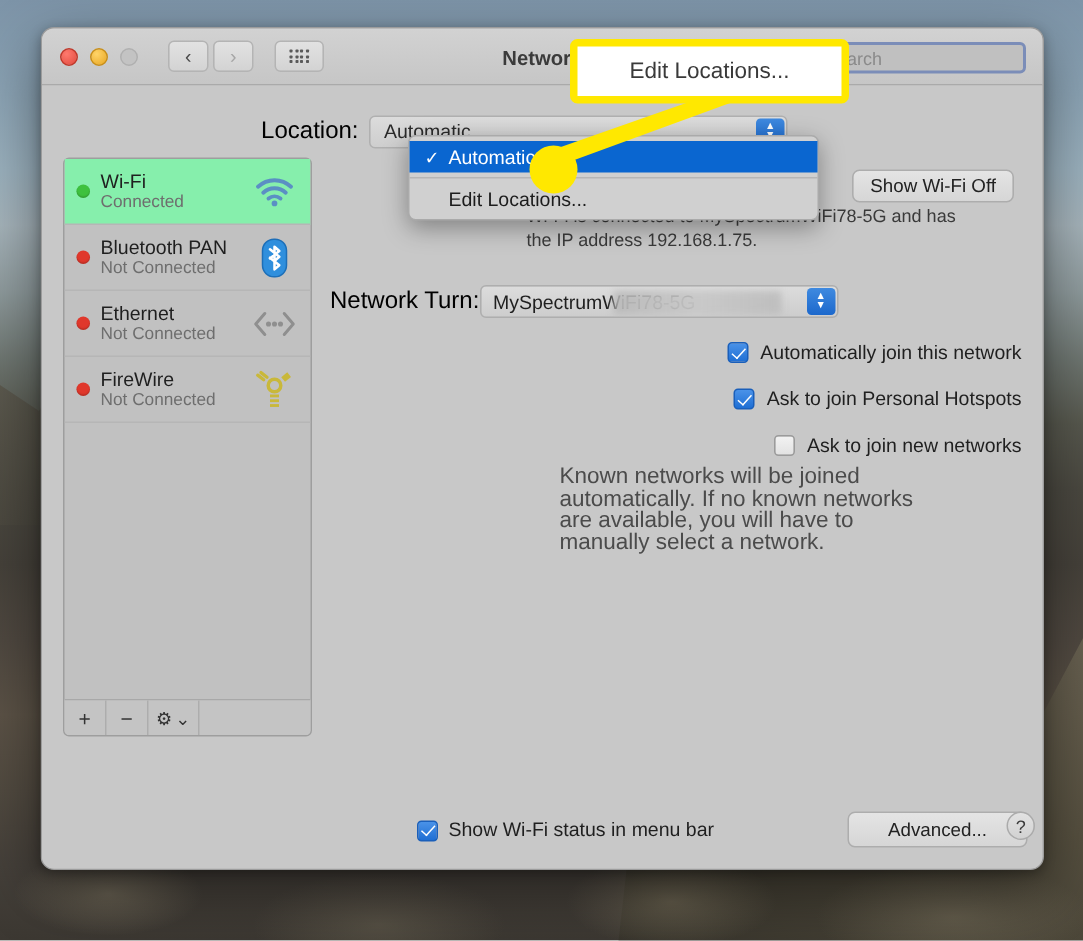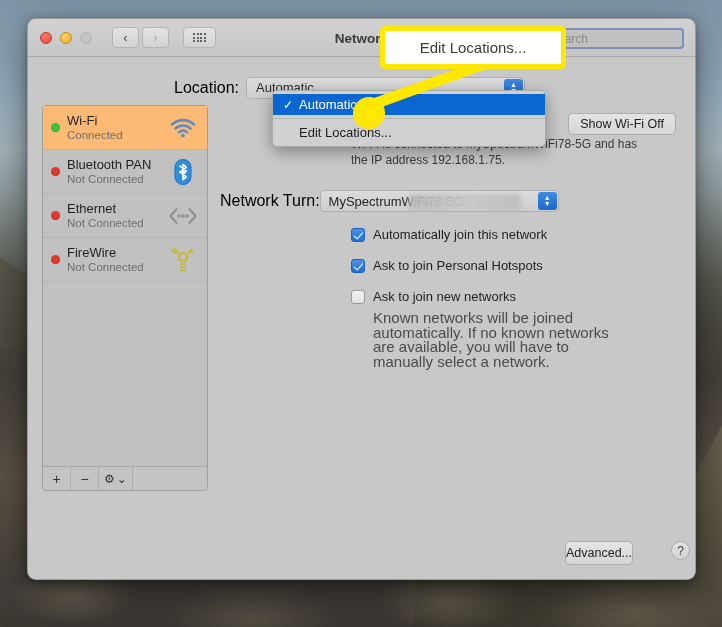--- a/index.html
+++ b/index.html
@@ -175,21 +175,21 @@
     display: flex; flex-direction: column;
   }
   .svc-list { flex: 1; overflow: hidden; }
   .svc {
     display: flex; align-items: center;
     height: 44px;
     padding: 0 9px 0 8px;
     gap: 7px;
     border-bottom: 1px solid #b6b6b6;
   }
-  .svc.selected { background: #fdba74; }
+  .svc.selected { background: #86efac; }
   .svc .dot { width: 9px; height: 9px; border-radius: 50%; flex: none; }
   .svc .dot.green { background: #3ec13e; box-shadow: inset 0 -1px 1px rgba(0,0,0,.18); }
   .svc .dot.red   { background: #e0382c; box-shadow: inset 0 -1px 1px rgba(0,0,0,.18); }
   .svc .txt { flex: 1; min-width: 0; }
   .svc .nm  { font-size: 13px; color: #1f1f1f; line-height: 15px; }
   .svc .st  { font-size: 11.5px; color: #6e6e6e; line-height: 14px; }
   .svc .ic  { width: 30px; height: 30px; flex: none; display:flex; align-items:center; justify-content:center; }
 
   .sidebar-toolbar {
     height: 24px;
@@ -246,21 +246,21 @@
     overflow: hidden;
   }
   .blurmask {
     position: absolute; left: 88px; top: 3px;
     width: 112px; height: 16px;
     background: linear-gradient(90deg, rgba(185,185,185,.92), rgba(200,200,200,.95), rgba(188,188,188,.9));
     filter: blur(2.4px);
     border-radius: 2px;
   }
 
-  .cbrow { display: flex; align-items: flex-start; margin-left: 131px; margin-top: 15px; gap: 8px; }
+  .cbrow { display: flex; align-items: flex-start; margin-left: 131px; margin-top: 15px; gap: 8px; justify-content: flex-end; }
   .cb {
     width: 14px; height: 14px; flex: none; margin-top: 1px;
     border-radius: 3px;
     border: 1px solid #9b9b9b;
     background: linear-gradient(180deg,#f2f2f2,#e2e2e2);
   }
   .cb.on {
     background: linear-gradient(180deg,#4a92e8,#1f6fd4);
     border-color: #1a5fba;
     position: relative;
@@ -280,21 +280,21 @@
     margin: 6px 0 0 153px;
     max-width: 248px;
   }
 
   
   .bottombar {
     position: absolute; left: 0; right: 0;
     top: 448px; height: 76px;
   }
   .menubar-cb { position: absolute; left: 250px; top: 40px; display: flex; align-items: center; gap: 7px; }
-  #advanced-button { position: absolute; left: 537px; top: 36px; padding: 4px 0; }
+  #advanced-button { position: absolute; left: 537px; top: 36px; padding: 4px 26px; }
   #help-button {
     position: absolute; left: 643px; top: 36px;
     width: 19px; height: 19px; border-radius: 50%;
     background: linear-gradient(180deg,#e2e2e2,#d2d2d2);
     border: 1px solid #ababab;
     display: flex; align-items: center; justify-content: center;
     font-size: 12px; color: #3a3a3a;
   }
 
   
@@ -522,20 +522,24 @@
             <span class="cb"></span>
             <span class="cblabel">Ask to join new networks</span>
           </div>
 
           <div class="helper">Known networks will be joined automatically. If no known networks are available, you will have to manually select a network.</div>
 
         </div>
       </div>
 
       <div class="bottombar">
+        <div class="menubar-cb">
+          <span class="cb on"></span>
+          <span class="cblabel">Show Wi-Fi status in menu bar</span>
+        </div>
         <button class="btn" id="advanced-button">Advanced...</button>
         <div id="help-button">
           <span>?</span>
         </div>
 
       </div>
 
     </div>
 
     <div id="location-menu">

